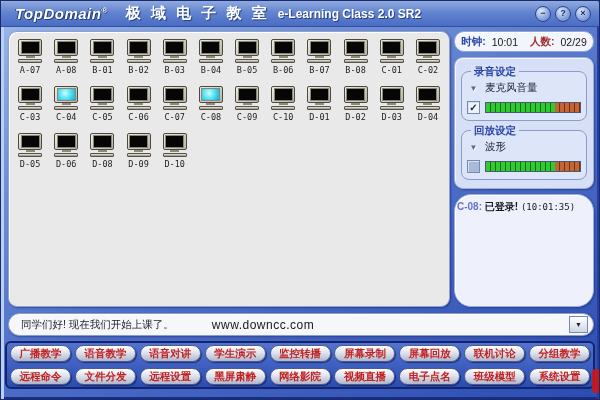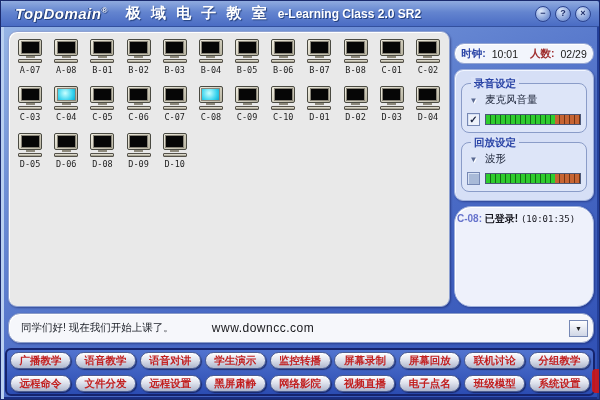--- a/index.html
+++ b/index.html
@@ -43,21 +43,21 @@
   .screen{width:17px;height:11px;background:#060606;border:1px solid #8a867a;}
   .pc.on .screen{background:radial-gradient(circle at 42% 38%,#c9ffff 0%,#35d2ee 65%,#12a8cc 100%);}
   .stand{width:9px;height:2px;background:#8e8a7c;}
   .kbd{width:24px;height:4px;box-sizing:border-box;border:1px solid #55524a;border-radius:1px;
     background:linear-gradient(#f2efe2,#918d7d);margin-top:1px;}
   .pc-label{margin-top:2px;font-family:"DejaVu Sans Mono",monospace;font-size:8.5px;color:#1e1e1e;}
   
   .right-col{flex:1;display:flex;flex-direction:column;gap:5px;min-width:0;}
   .info-pill{height:19px;border-radius:10px;background:#f2f5fc;border:1px solid #93a5d2;
     box-shadow:inset 1px 1px 0 #fff;display:flex;align-items:center;justify-content:center;
-    gap:6px;font-size:10.5px;font-weight:bold;margin-top:12px;}
+    gap:6px;font-size:10.5px;font-weight:bold;}
   .lbl-clock{color:#2a44a6;}
   .lbl-people{color:#a03030;margin-left:6px;}
   .info-val{color:#181818;font-weight:normal;}
   .settings-panel{background:#d6dff6;border:1px solid #9dafdc;border-radius:9px;
     box-shadow:inset 1px 1px 0 #f2f6ff,1px 1px 2px rgba(10,20,80,.4);
     padding:4px 6px 8px;display:flex;flex-direction:column;}
   .group{position:relative;border:1px solid #8a9cc8;border-radius:8px;margin-top:9px;
     padding:9px 5px 6px;background:#dde5f8;}
   .group-label{position:absolute;top:-7px;left:9px;background:#dae2f7;padding:0 3px;
     font-size:10.5px;font-weight:bold;color:#2a44a6;line-height:12px;text-align:center;}
@@ -77,21 +77,21 @@
   .seg-orange{flex:1;height:100%;background:repeating-linear-gradient(90deg,#c66433 0 4px,#6e3416 4px 5px);}
   .log-panel{flex:1;background:#eef1fb;border:1px solid #9dafdc;border-radius:17px;
     box-shadow:inset 1px 1px 0 #fff,1px 1px 2px rgba(10,20,80,.4);
     padding:5px 2px;font-size:10px;overflow:hidden;}
   .log-line{line-height:14px;white-space:nowrap;}
   .log-id{color:#6673cc;font-weight:bold;}
   .log-text{color:#16161e;font-weight:bold;}
   .log-time{color:#16161e;font-family:"DejaVu Sans Mono",monospace;font-size:9px;}
   
   .msg-area{padding:2px 5px 3px 7px;}
-  .msg-pill{height:30px;border-radius:12px;background:#f6f7fb;border:1px solid #8b9cc8;
+  .msg-pill{height:23px;border-radius:12px;background:#f6f7fb;border:1px solid #8b9cc8;
     box-shadow:inset 1px 1px 0 #fff,1px 1px 2px rgba(10,20,80,.4);
     display:flex;align-items:center;padding:0 5px 0 12px;box-sizing:border-box;}
   .msg-text{font-size:10.5px;color:#20242c;white-space:nowrap;}
   .msg-watermark{font-size:12px;color:#17171b;margin-left:38px;letter-spacing:.5px;}
   .msg-dd{margin-left:auto;width:17px;height:15px;border:1px solid #7688b4;background:linear-gradient(#fff,#cfd6e6);
     display:flex;align-items:center;justify-content:center;font-size:7px;color:#222;cursor:default;}
   
   .toolbar{margin:2px 4px 0;height:48px;box-sizing:border-box;border-radius:6px;
     border:2px solid #15246e;background:linear-gradient(#5274cf,#2b4cb2);
     padding:2px 3px;display:flex;flex-direction:column;justify-content:space-between;}

